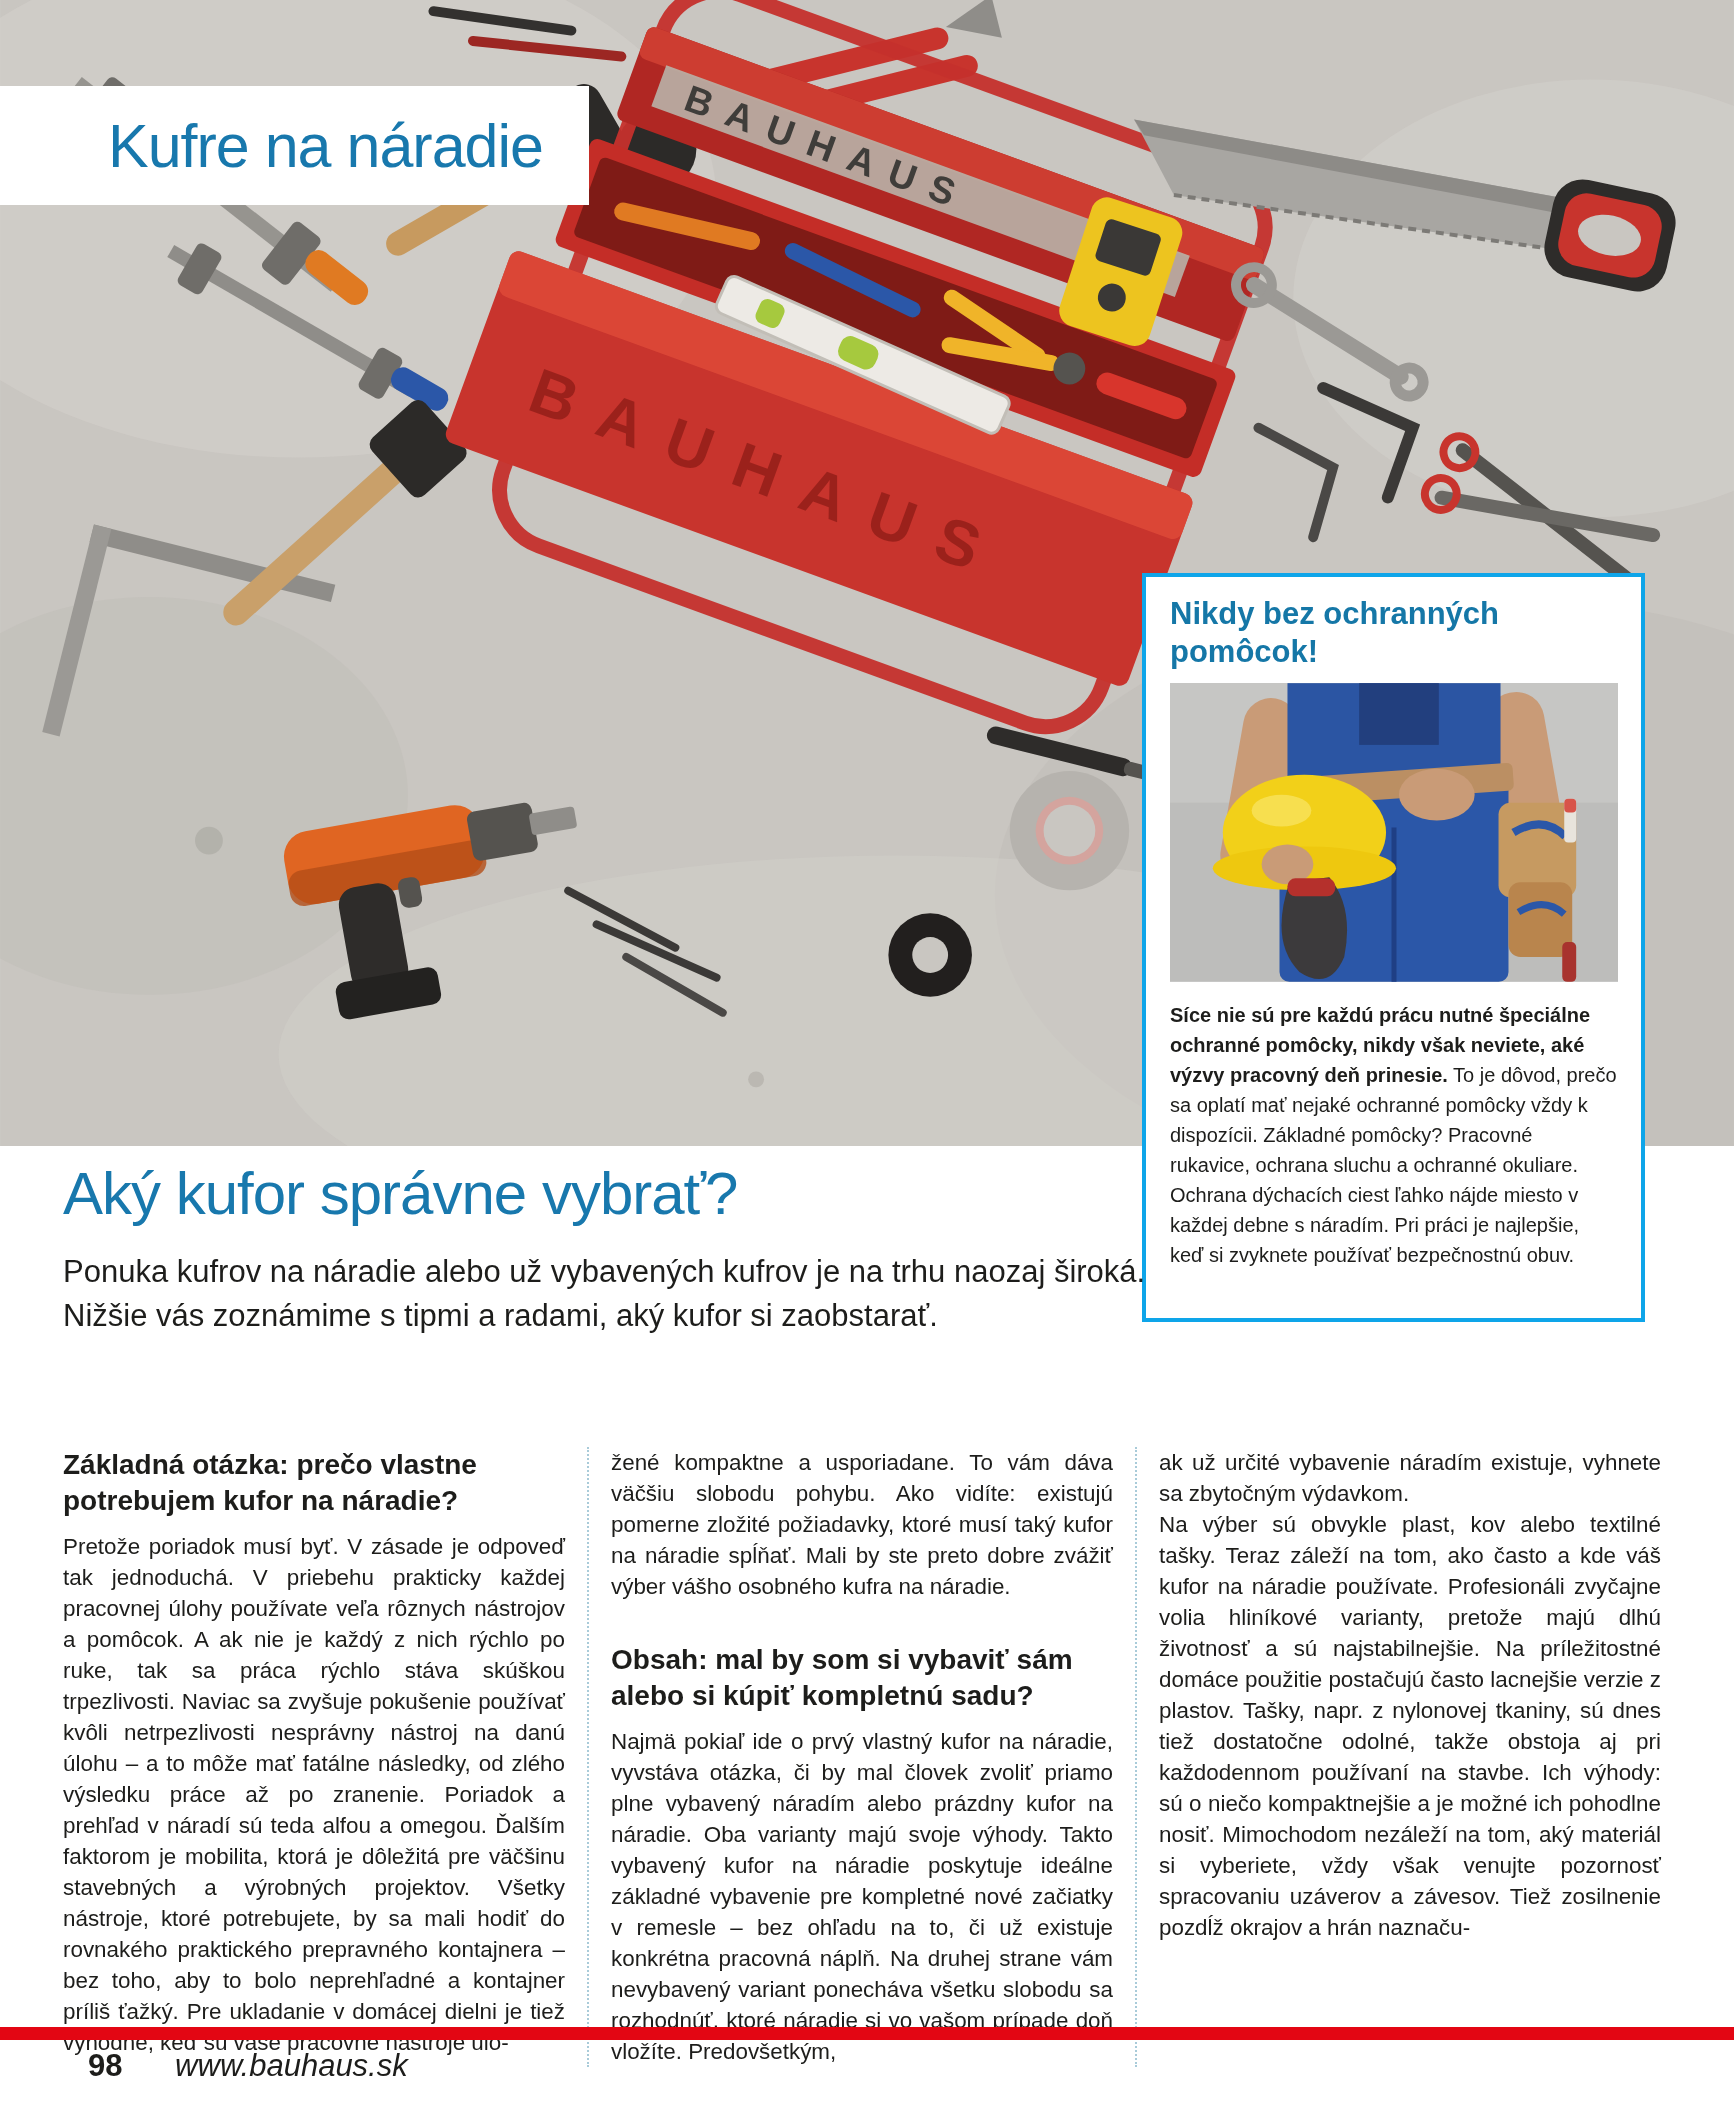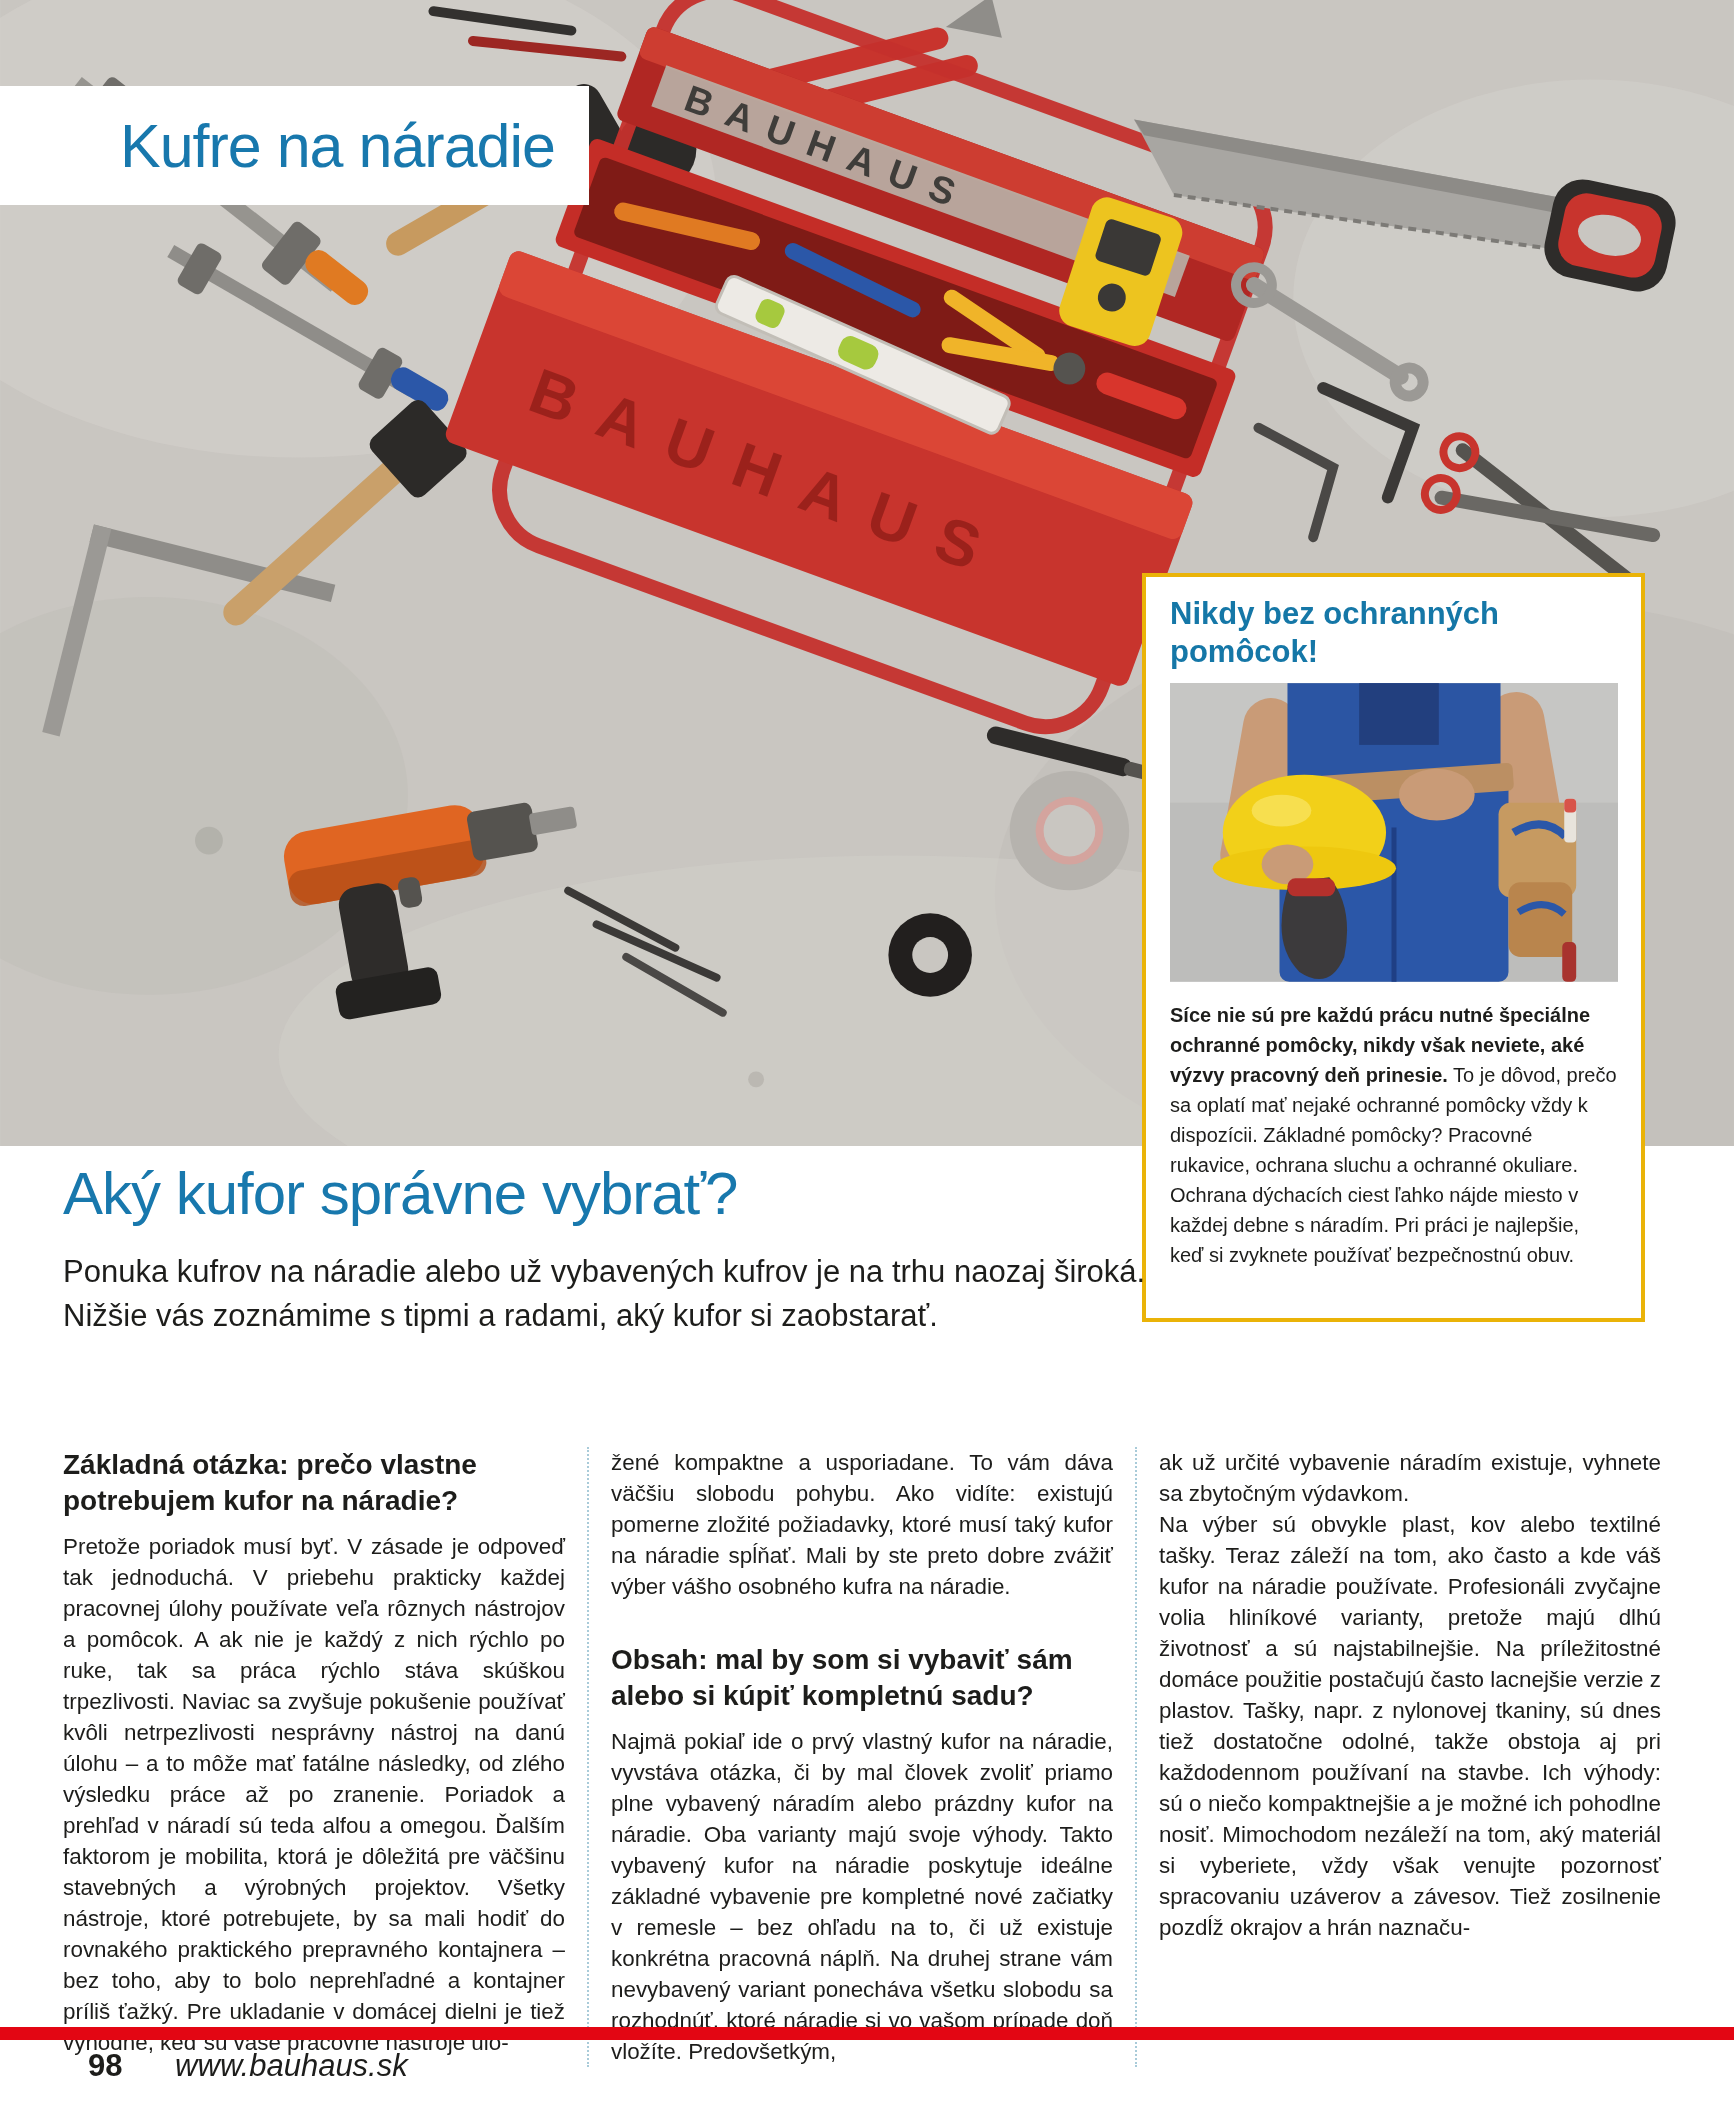--- a/index.html
+++ b/index.html
@@ -6,25 +6,25 @@
   .page{position:relative;width:1734px;height:2113px;background:#ffffff;overflow:hidden;
         font-family:"Liberation Sans",sans-serif;color:#1d1d1b;margin:0 auto;}
 
   
   .hero{position:absolute;left:0;top:0;width:1734px;height:1146px;}
   .hero svg{display:block;width:1734px;height:1146px;}
 
   
   .title-box{position:absolute;left:0;top:86px;width:589px;height:119px;background:#ffffff;
              display:flex;align-items:center;justify-content:flex-end;box-sizing:border-box;padding-right:34px;}
-  .title-box h1{margin:0;font-size:61px;font-weight:400;color:#1878ad;letter-spacing:-1px;white-space:nowrap;}
+  .title-box h1{margin:12px;font-size:61px;font-weight:400;color:#1878ad;letter-spacing:-1px;white-space:nowrap;}
 
   
   .protect-box{position:absolute;left:1142px;top:573px;width:503px;height:749px;background:#ffffff;
-               border:4px solid #eab308;box-sizing:border-box;padding:14px 24px 0 24px;}
+               border:4px solid #0ea5e9;box-sizing:border-box;padding:14px 24px 0 24px;}
   .protect-box h2{margin:4px 0 12px 0;font-size:31px;line-height:38px;font-weight:700;color:#1577a7;}
   .worker-photo{width:448px;height:299px;}
   .worker-photo svg{display:block;width:448px;height:299px;}
   .caption{margin-top:18px;font-size:20px;line-height:30px;color:#1d1d1b;}
   .caption strong{font-weight:700;}
 
   
   .section-heading{position:absolute;left:63px;top:1159px;margin:0;font-size:60px;font-weight:400;
                    color:#1878ad;letter-spacing:-1px;white-space:nowrap;}
   .intro{position:absolute;left:63px;top:1250px;width:1095px;margin:0;font-size:31px;line-height:44px;color:#1d1d1b;}

